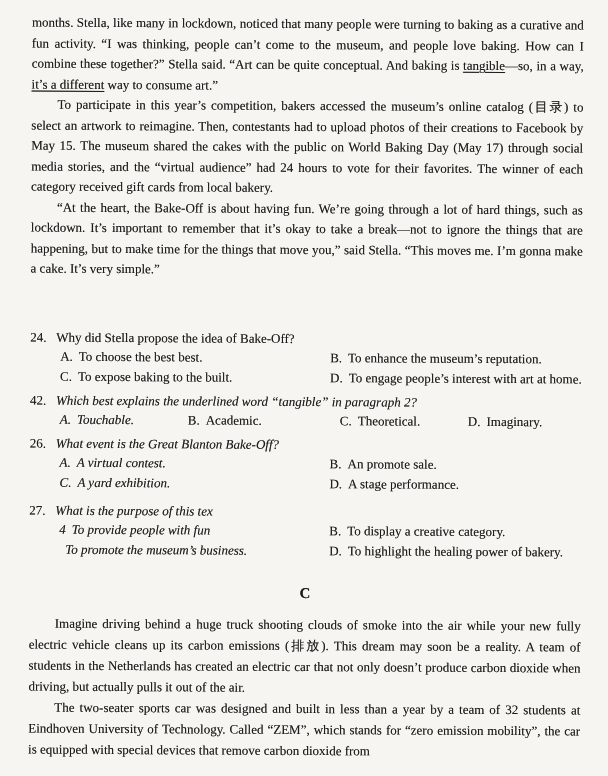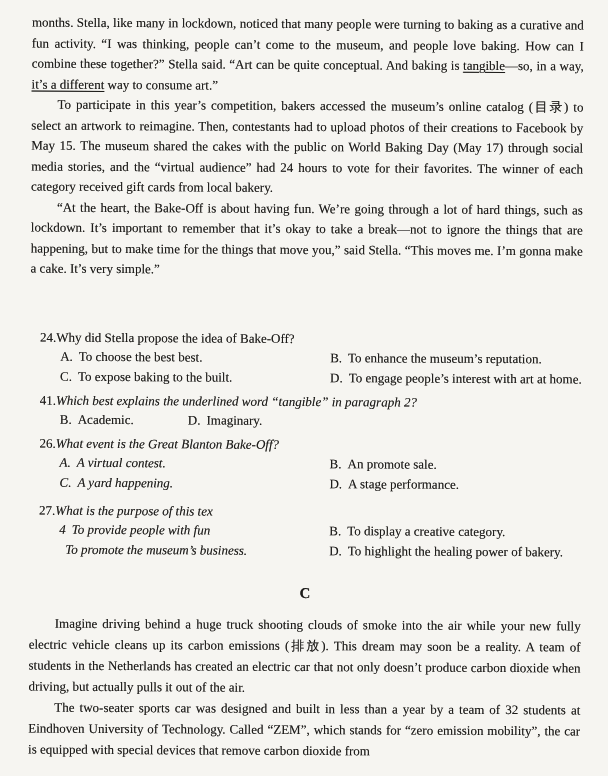--- a/index.html
+++ b/index.html
@@ -21,21 +21,21 @@
   .passage p {
     text-align: justify;
     line-height: 20.5px;
   }
   .passage p.indent { text-indent: 2em; }
   .u { text-decoration: underline; text-underline-offset: 2px; text-decoration-thickness: 1px; }
   .questions { margin-top: 48px; }
   .question { margin-bottom: 4px; }
   .question.q27 { margin-top: 8px; }
   .stem { line-height: 19px; }
-  .qnum { display: inline-block; min-width: 26px; text-align: right; }
+  .qnum { display: inline-block; min-width: 26px; }
   .opts { padding-left: 30px; line-height: 20px; }
   .grid2 { display: grid; grid-template-columns: 270px 1fr; }
   .grid4 { display: grid; grid-template-columns: 128px 152px 128px 1fr; }
   .olabel { margin-right: 6px; }
   .italic { font-style: italic; }
   .section-c { margin-top: 24px; }
   .c-heading {
     text-align: center;
     font-weight: bold;
     font-size: 15px;
@@ -64,33 +64,35 @@
       <div class="stem"><span class="qnum">24.</span><span>Why did Stella propose the idea of Bake-Off?</span></div>
       <div class="opts grid2">
         <div class="opt"><span class="olabel">A.</span><span>To choose the best best.</span></div>
         <div class="opt"><span class="olabel">B.</span><span>To enhance the museum’s reputation.</span></div>
         <div class="opt"><span class="olabel">C.</span><span>To expose baking to the built.</span></div>
         <div class="opt"><span class="olabel">D.</span><span>To engage people’s interest with art at home.</span></div>
       </div>
     </div>
 
     <div class="question">
-      <div class="stem"><span class="qnum">41.</span><span class="italic">Which best explains the underlined word “tangible” in paragraph 2?</span></div>
+      <div class="stem"><span class="qnum">42.</span><span class="italic">Which best explains the underlined word “tangible” in paragraph 2?</span></div>
       <div class="opts grid4">
+        <div class="opt italic"><span class="olabel">A.</span><span>Touchable.</span></div>
         <div class="opt"><span class="olabel">B.</span><span>Academic.</span></div>
+        <div class="opt"><span class="olabel">C.</span><span>Theoretical.</span></div>
         <div class="opt"><span class="olabel">D.</span><span>Imaginary.</span></div>
       </div>
     </div>
 
     <div class="question">
       <div class="stem"><span class="qnum">26.</span><span class="italic">What event is the Great Blanton Bake-Off?</span></div>
       <div class="opts grid2">
         <div class="opt italic"><span class="olabel">A.</span><span>A virtual contest.</span></div>
         <div class="opt"><span class="olabel">B.</span><span>An promote sale.</span></div>
-        <div class="opt italic"><span class="olabel">C.</span><span>A yard happening.</span></div>
+        <div class="opt italic"><span class="olabel">C.</span><span>A yard exhibition.</span></div>
         <div class="opt"><span class="olabel">D.</span><span>A stage performance.</span></div>
       </div>
     </div>
 
     <div class="question q27">
       <div class="stem"><span class="qnum">27.</span><span class="italic">What is the purpose of this tex</span></div>
       <div class="opts grid2">
         <div class="opt italic"><span class="olabel">4</span><span>To provide people with fun</span></div>
         <div class="opt"><span class="olabel">B.</span><span>To display a creative category.</span></div>
         <div class="opt italic"><span class="olabel"></span><span>To promote the museum’s business.</span></div>

